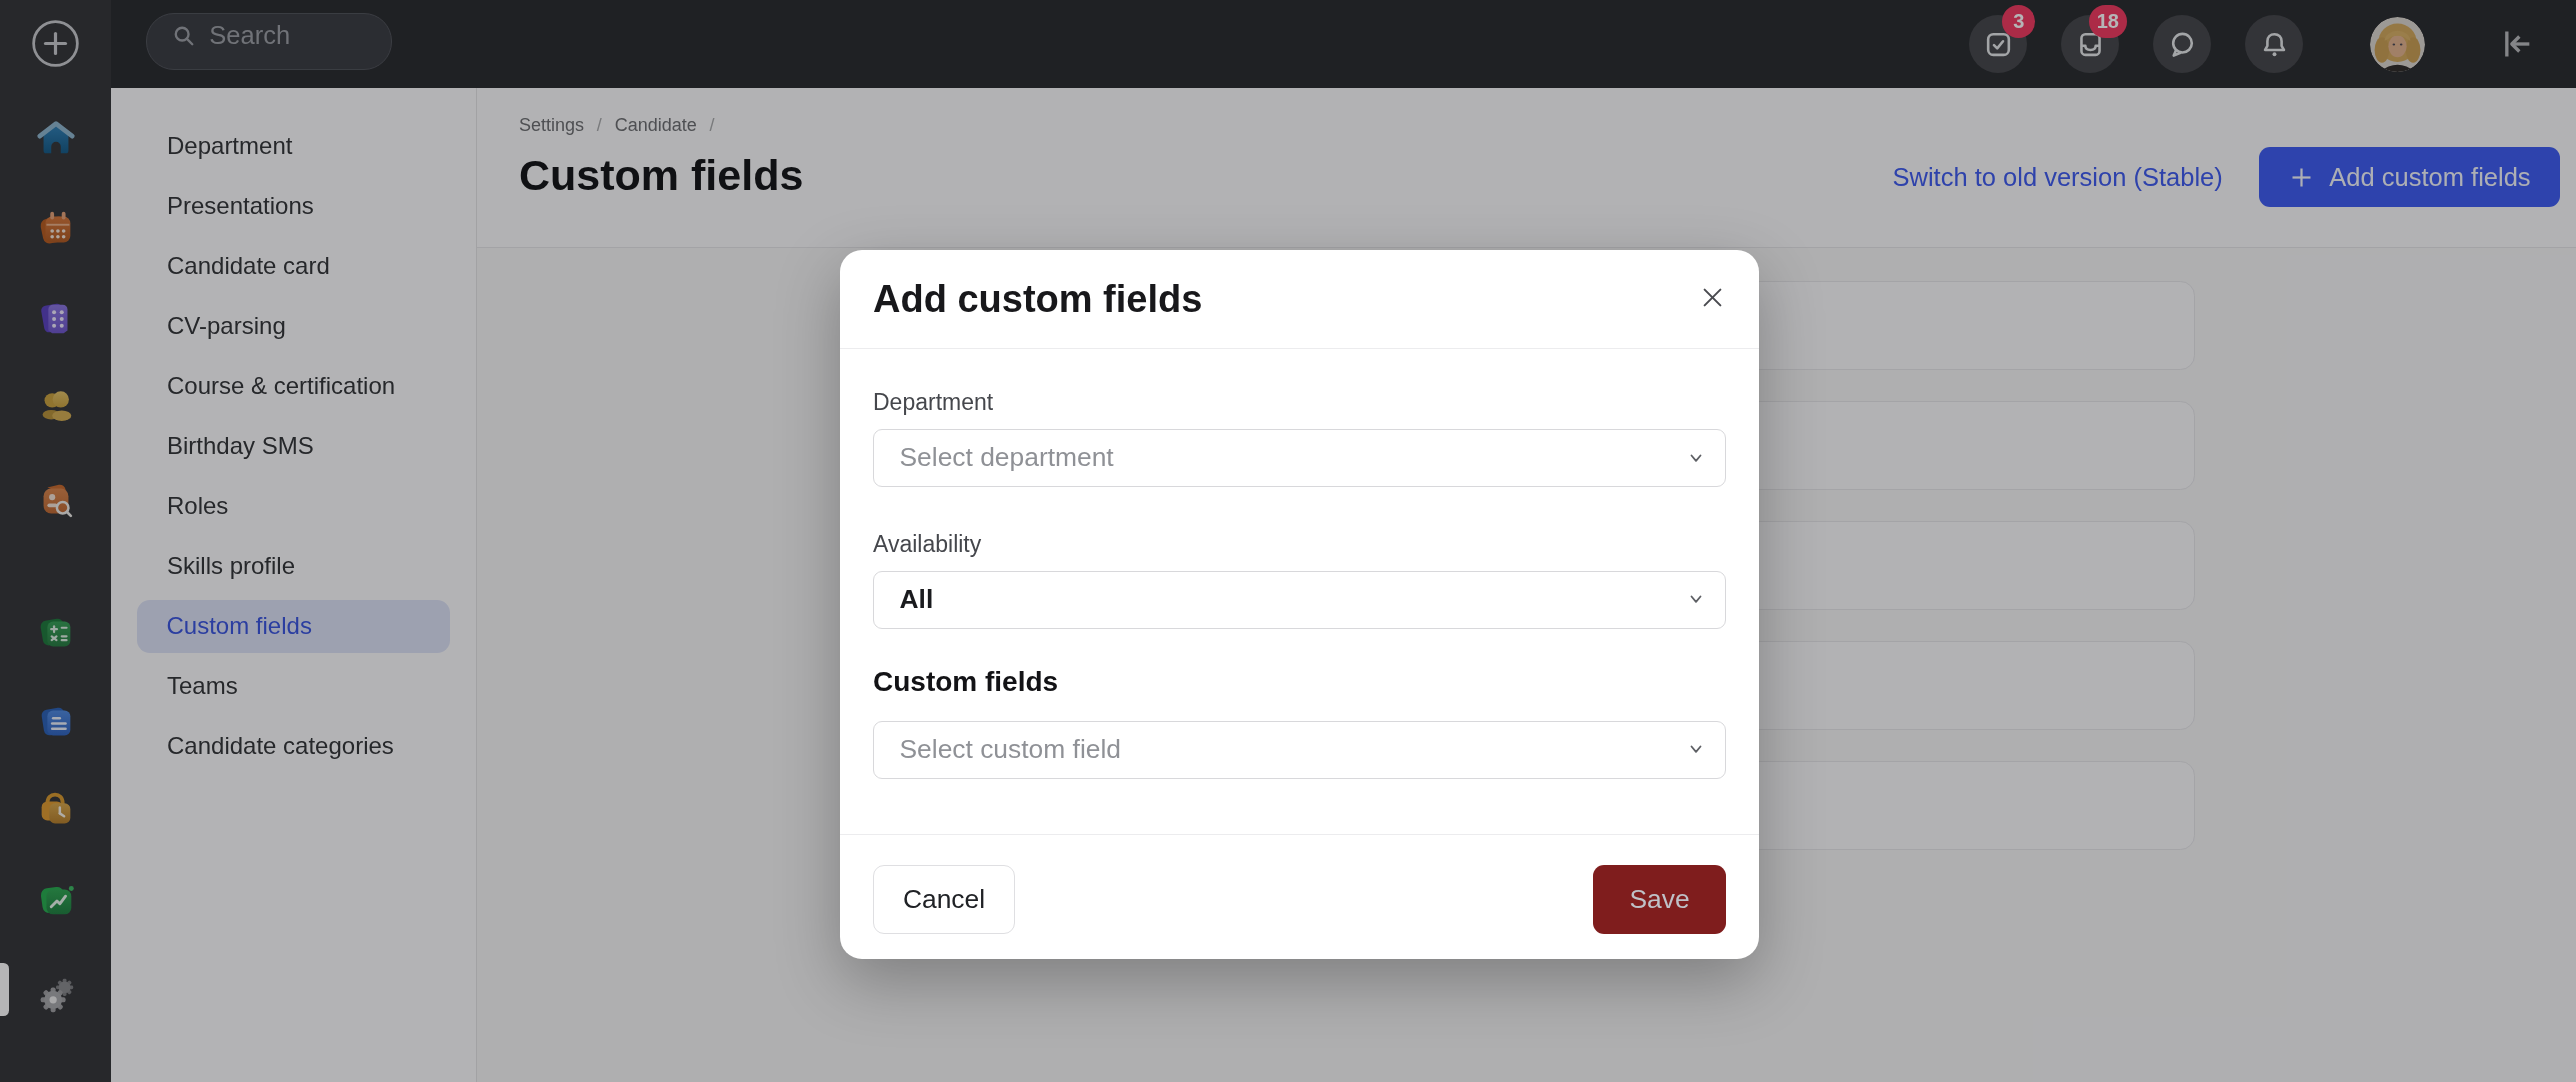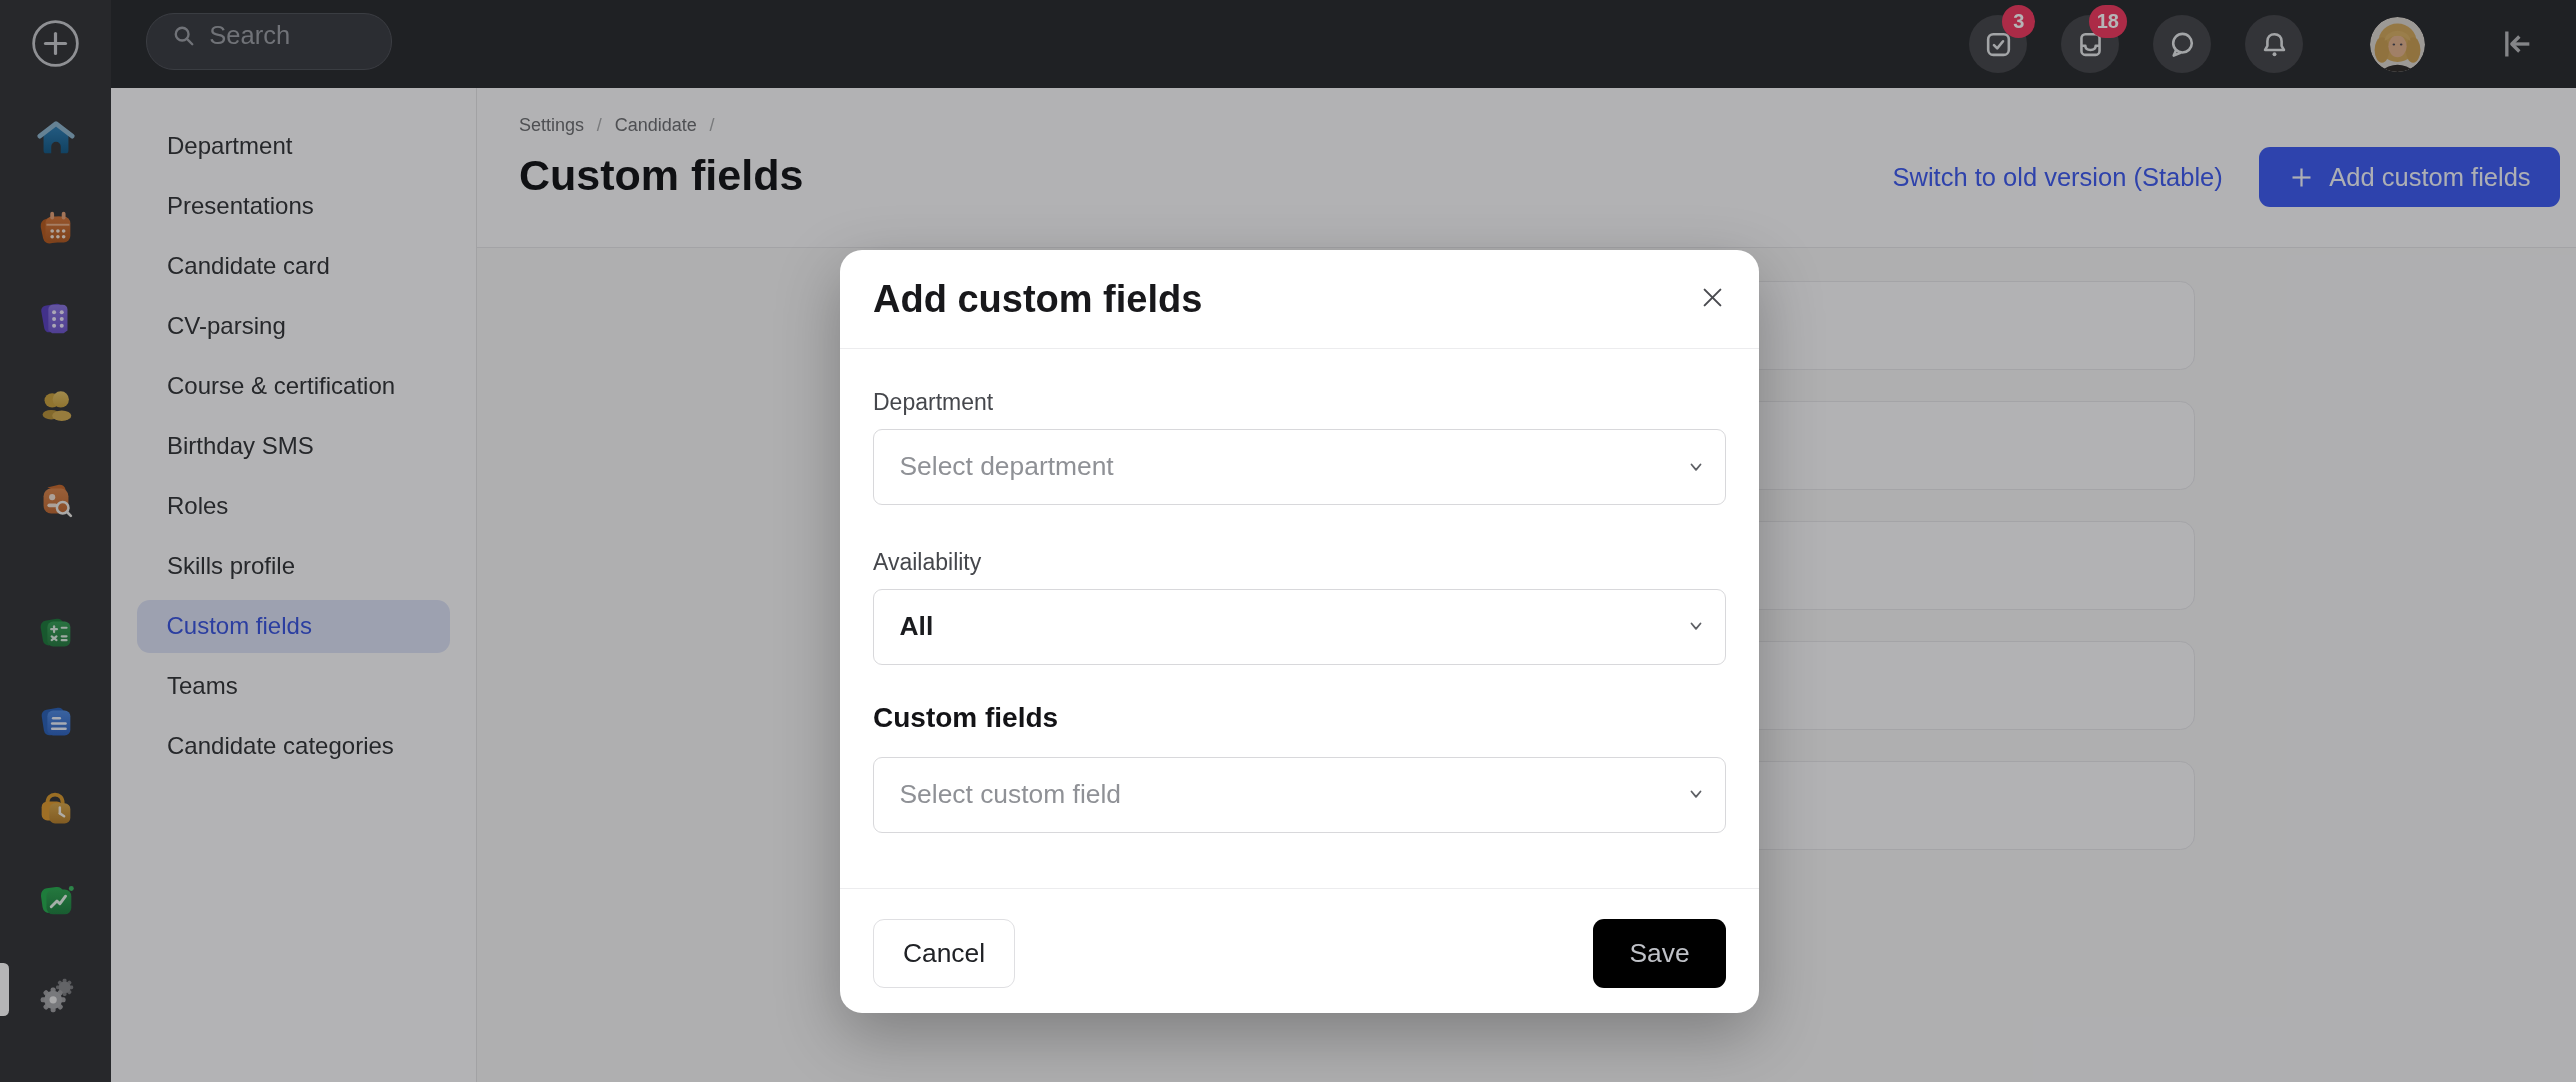--- a/index.html
+++ b/index.html
@@ -58,31 +58,31 @@
   .overlay{position:absolute;inset:0;background:rgba(10,11,14,0.30);z-index:50;}
   .modal{position:absolute;left:840px;top:250px;width:919px;background:#FFFFFF;border-radius:22px;
          box-shadow:0 22px 64px rgba(0,0,0,0.28);z-index:60;}
   .m-head{position:relative;padding:29px 33px;border-bottom:0.9px solid #ECECEE;}
   .m-title{margin:0;font-size:38px;line-height:40px;font-weight:bold;color:#18181B;}
   .m-close{position:absolute;right:27px;top:27px;width:40px;height:40px;
            display:flex;align-items:center;justify-content:center;}
   .m-body{padding:40px 33px 55px;}
   .f-label{display:block;font-size:23px;line-height:27px;color:#45474C;margin:0 0 12.8px;}
   .f-label.mt{margin-top:44px;}
-  .select{position:relative;height:76px;border:1.8px solid #D8D8DB;border-radius:9px;
+  .select{position:relative;height:58px;border:1.8px solid #D8D8DB;border-radius:9px;
           display:flex;align-items:center;padding:0 55px 0 25.5px;background:#fff;}
   .select .ph{font-size:26.4px;color:#8F9196;}
   .select .val{font-size:26.4px;font-weight:600;color:#1A1B1E;}
   .select .chev{position:absolute;right:20px;top:50%;margin-top:-8.2px;}
   .m-sec-heading{margin:36px 0 22px;font-size:28px;line-height:34px;font-weight:bold;color:#131316;}
   .m-foot{border-top:0.9px solid #ECECEE;padding:30px 33px 25.5px;display:flex;
           justify-content:space-between;gap:14.6px;}
   .btn-cancel{width:142px;height:69px;border-radius:11px;background:#fff;border:1.8px solid #DFDFE2;
           font-size:26.4px;color:#202226;}
-  .btn-save{width:133px;height:69px;border-radius:11px;background:#000000;
+  .btn-save{width:133px;height:69px;border-radius:11px;background:#7f1d1d;
           font-size:26.4px;color:#BFC1C7;cursor:default;}
 </style>
 </head>
 <body>
 
 <div class="stage">
 
   <aside class="rail">
     <button class="plus-btn">
       <svg width="51" height="51" viewBox="0 0 56 56">

